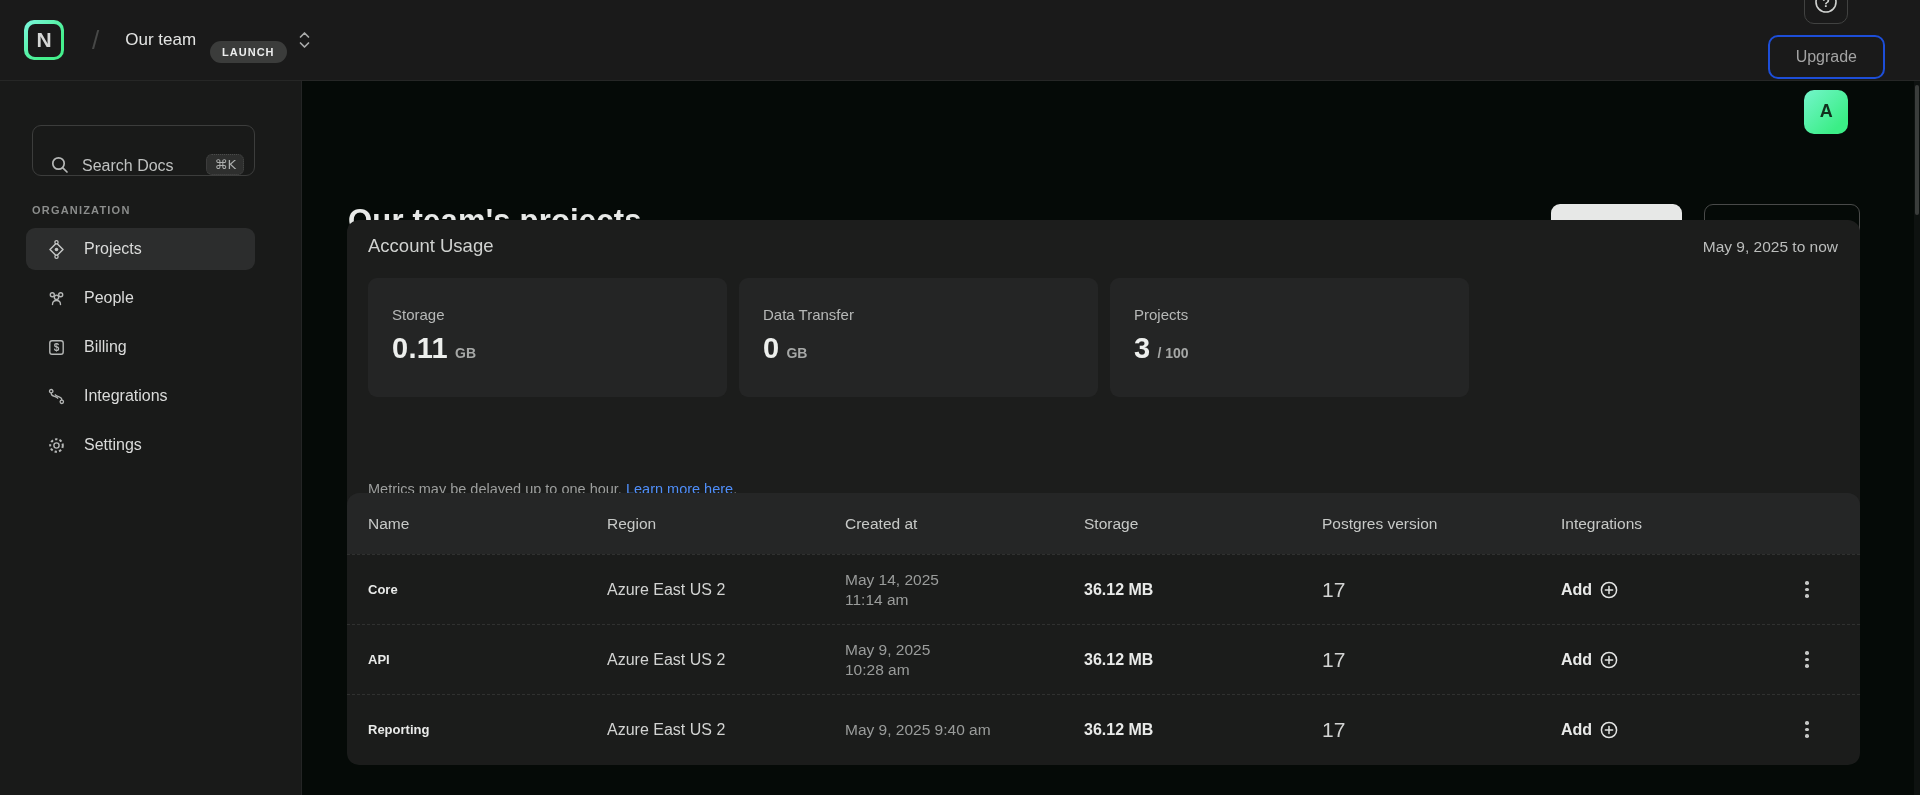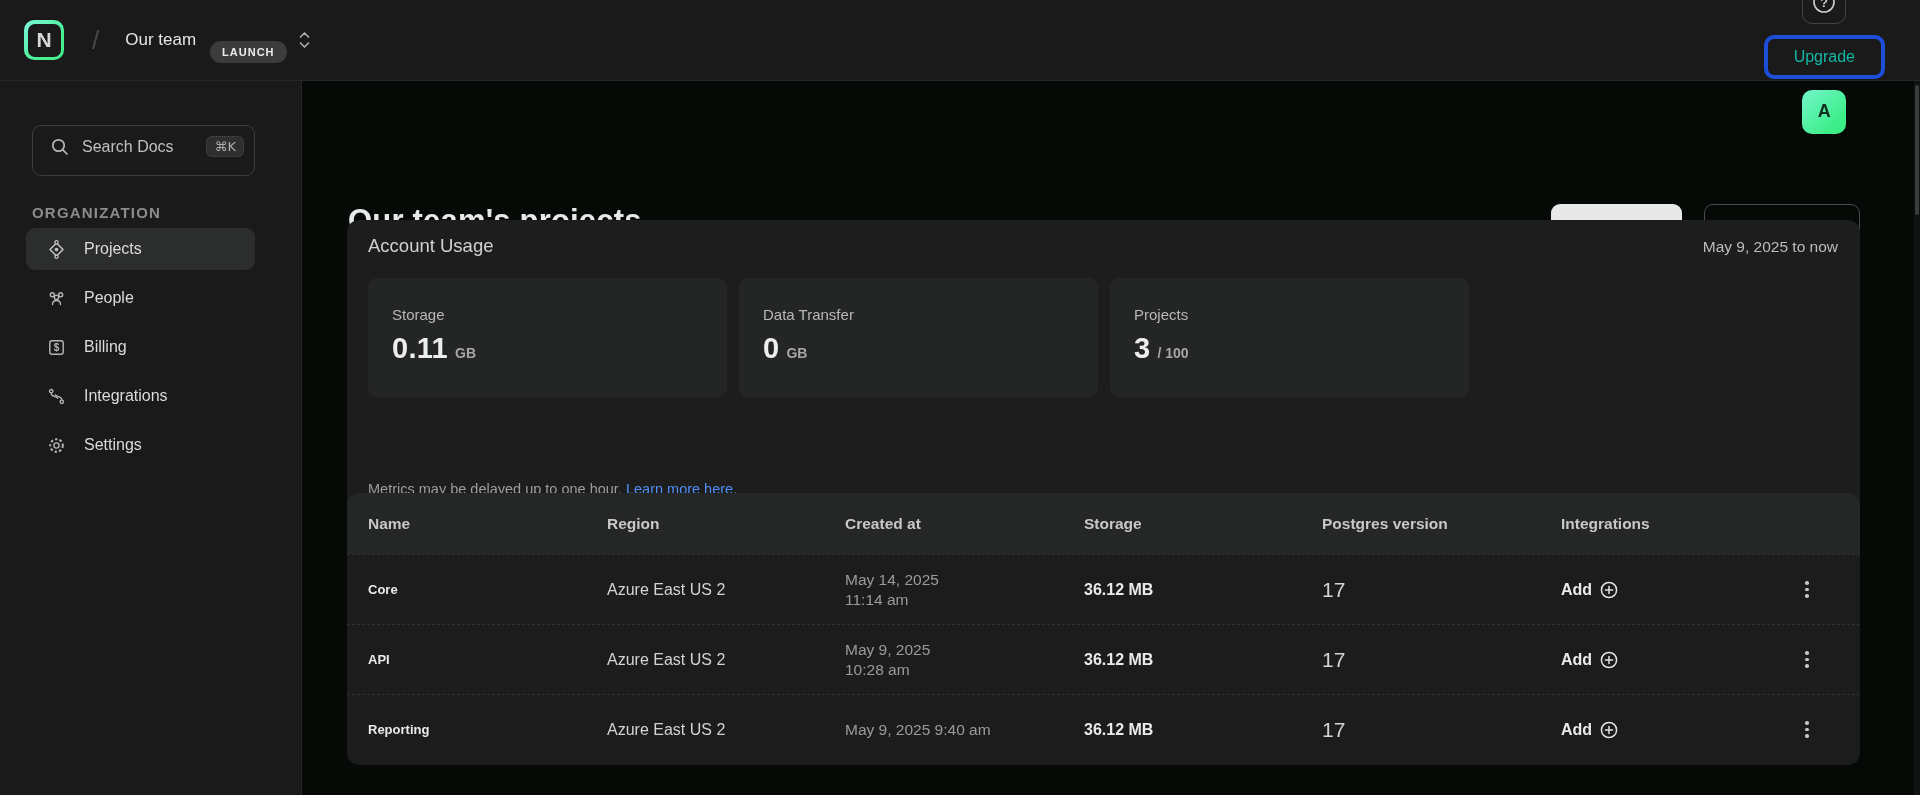--- a/index.html
+++ b/index.html
@@ -21,38 +21,38 @@
   .plan-badge { margin-left:14px; background:#3b3c3b; color:#eceded; font-size:11px;
     font-weight:700; letter-spacing:1px; padding:5px 12px; border-radius:12px;margin-top:24px; }
   .chev-updown { margin-left:10px; display:flex; align-items:center; }
   .tb-right { margin-left:auto; display:flex; align-items:center; gap:11px;flex-direction:column; }
   .status-pill { height:22px; background:#2d2f2e; border-radius:11px; display:flex;
     align-items:center; gap:7px; padding:0 12px 0 9px; margin-right:4px; }
   .status-dot { width:8px; height:8px; border-radius:50%; background:#3fe08f; }
   .status-text { color:#dfe0df; font-size:11px; font-weight:700; letter-spacing:.6px; }
   .icon-btn { width:44px; height:44px; border:1px solid #414241; border-radius:10px;
     background:transparent; display:flex; align-items:center; justify-content:center; cursor:pointer; }
-  .btn-upgrade { height:44px; padding:0 26px; border:4px solid #1d4ed8; border-radius:10px;
-    background:transparent; color:#14b8a6; font-size:16px; font-weight:500;
+  .btn-upgrade { height:44px; padding:0 26px; border:2px solid #1d4ed8; border-radius:10px;
+    background:transparent; color:#a3a3a3; font-size:16px; font-weight:500;
     font-family:inherit; cursor:pointer; }
   .avatar { width:44px; height:44px; border-radius:10px;
     background:linear-gradient(135deg,#74f5cb 0%,#3bee86 80%);
     display:flex; align-items:center; justify-content:center;
     color:#12301e; font-size:18px; font-weight:700; cursor:pointer; }
 
   
   .sidebar { position:absolute; left:0; top:81px; width:302px; height:714px;
     background:#191a19; border-right:1px solid #242525; }
   .search-box { position:absolute; left:32px; top:44px; width:223px; height:51px;
-    border:1px solid #3c3d3c; border-radius:9px; display:flex; align-items:center;
-    padding:0 10px 8px 17px; cursor:pointer; }
+    border:1px solid #3c3d3c; border-radius:9px; display:flex; align-items:flex-end;
+    padding:0 10px 0 17px; cursor:pointer; }
   .search-box .s-label { color:#bfc1c0; font-size:16px; margin-left:12px; }
   .kbd { margin-left:auto; background:#2e2f2e; border:1px dotted #4a4b4a; border-radius:6px;
     color:#adafae; font-size:13px; padding:2px 7px; font-family:"DejaVu Sans",sans-serif; }
-  .nav-section { position:absolute; left:32px; top:123px; color:#8b8d8c; font-size:15px;
+  .nav-section { position:absolute; left:32px; top:123px; color:#8b8d8c; font-size:11px;
     font-weight:700; letter-spacing:1.2px;text-align:center; }
   .nav { position:absolute; left:26px; top:147px; width:229px; }
   .nav-item { height:42px; border-radius:9px; display:flex; align-items:center;
     padding-left:20px; margin-bottom:7px; cursor:pointer; }
   .nav-item.active { background:#2c2d2d; }
   .nav-item .nav-label { color:#dadbda; font-size:16px; margin-left:17px; }
   .nav-item svg { flex:0 0 auto; }
 
   
   .main { position:absolute; left:302px; top:81px; width:1618px; height:714px; }
@@ -79,21 +79,21 @@
   .metric-unit { color:#a6a8a7; font-size:14px; font-weight:600; }
   .usage-note { position:absolute; left:21px; bottom:18px; color:#9c9e9d; font-size:14.5px; }
   .usage-note a { color:#4f8ef8; text-decoration:none; cursor:pointer; }
 
   
   .table-card { position:absolute; left:45px; top:412px; width:1513px; height:272px;
     background:#1b1c1b; border-radius:12px; overflow:hidden; }
   .t-grid { display:grid; grid-template-columns:239px 238px 239px 238px 239px 1fr 44px;
     align-items:center; padding:0 21px; }
   .t-head { height:61px; background:#252626; }
-  .t-head .th { color:#c7c9c7; font-size:15.5px; font-weight:700; }
+  .t-head .th { color:#c7c9c7; font-size:15.5px; font-weight:400; }
   .t-row { height:70px; border-top:1px dashed #303130; cursor:pointer; }
   .t-row:first-of-type { border-top:none; }
   .cell-name { color:#e9eae9; font-size:13px; font-weight:700; }
   .cell-region { color:#d2d3d2; font-size:16px; }
   .cell-created { color:#9a9c9b; font-size:15.5px; line-height:20px; }
   .cell-storage { color:#e9eae9; font-size:16px; font-weight:700; }
   .cell-pg { color:#d2d3d2; font-size:21px; }
   .cell-add { display:flex; align-items:center; gap:7px; color:#e9eae9;
     font-size:16px; font-weight:700; cursor:pointer; }
   .kebab { width:24px; height:32px; display:flex; flex-direction:column; gap:3px;

